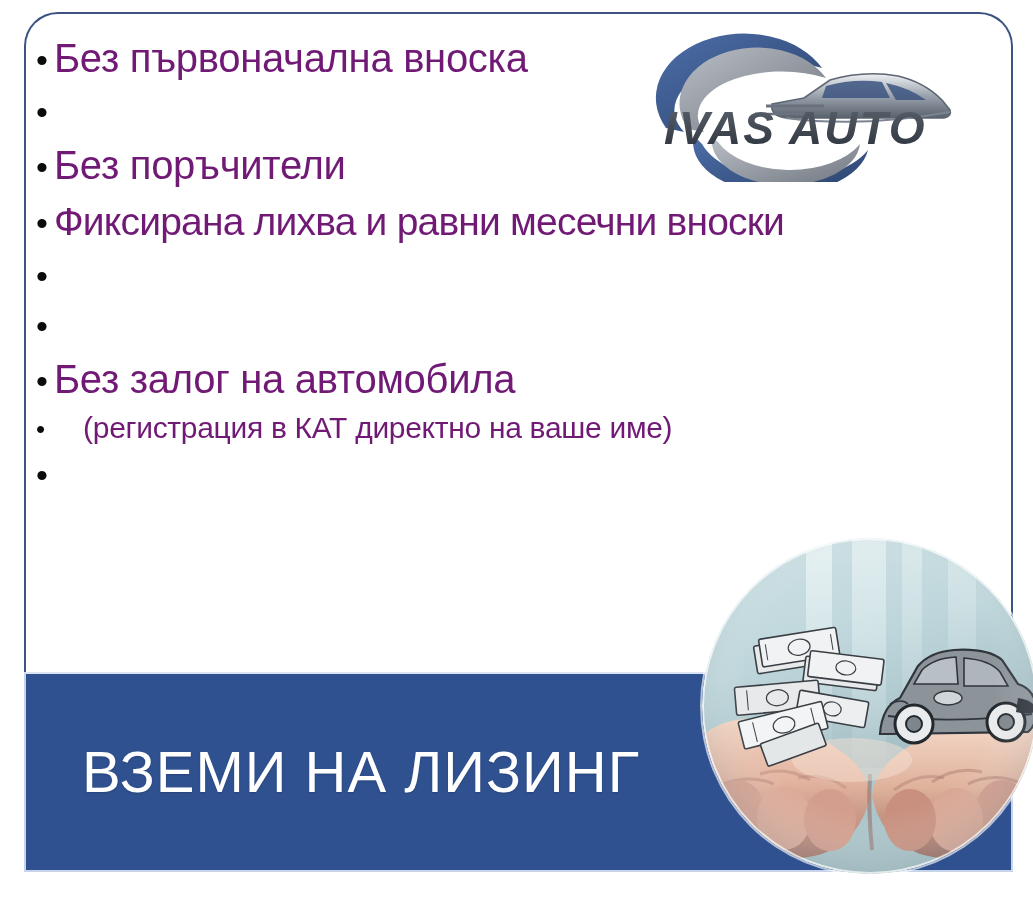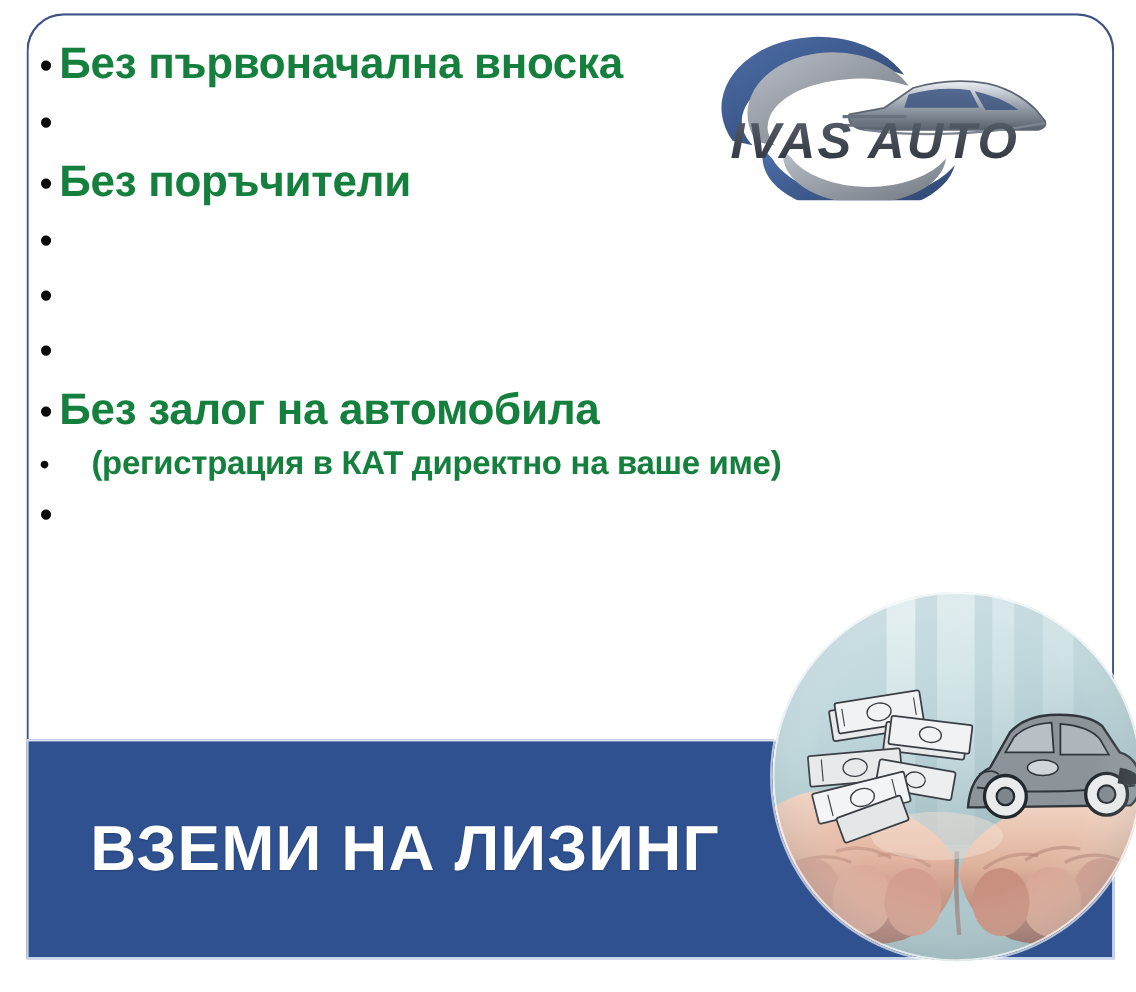--- a/index.html
+++ b/index.html
@@ -43,25 +43,25 @@
   }
   .bullet-dot{
     flex:0 0 auto;
     font-size:34px;
     line-height:1;
     margin-right:6px;
     color:#0b0b0b;
   }
   .bullet-text{
     font-size:40px;
-    font-weight:bold;
+    font-weight:normal;
     line-height:1.03;
     letter-spacing:-0.3px;
     white-space:pre-line;
-    color:#15803d;
+    color:#701a75;
   }
   
   .bullet-row.small .bullet-text{ font-size:30px;margin-left:36px; }
   .bullet-row.small .bullet-dot{ font-size:26px; margin-right:2px; }
   .bullet-row.small{ margin-bottom:14px; }
   .bullet-row.tight{ margin-bottom:13px; }
   .bullet-row.wide .bullet-text{ font-size:39px; letter-spacing:-0.8px; }
 
   
   #logo{
@@ -93,21 +93,21 @@
     border:2px solid #c7d4ea;
     border-top-color:#dbe4f2;
     z-index:4;
     display:flex;
     align-items:center;
   }
   #banner-text{
     margin-left:56px;
     color:#ffffff;
     font-size:58px;
-    font-weight:bold;
+    font-weight:normal;
     letter-spacing:1px;
     line-height:1;
     text-shadow:0 1px 2px rgba(0,0,0,.18);
     white-space:nowrap;
   }
 </style>
 </head>
 <body>
 
 <div id="poster">
@@ -125,20 +125,21 @@
       <span class="bullet-dot">•</span>
     </div>
 
     <div class="bullet-row">
       <span class="bullet-dot">•</span>
       <span class="bullet-text">Без поръчители</span>
     </div>
 
     <div class="bullet-row wide">
       <span class="bullet-dot">•</span>
+      <span class="bullet-text">Фиксирана лихва и равни месечни вноски</span>
     </div>
 
     <div class="bullet-row">
       <span class="bullet-dot">•</span>
     </div>
 
     <div class="bullet-row">
       <span class="bullet-dot">•</span>
     </div>
 

